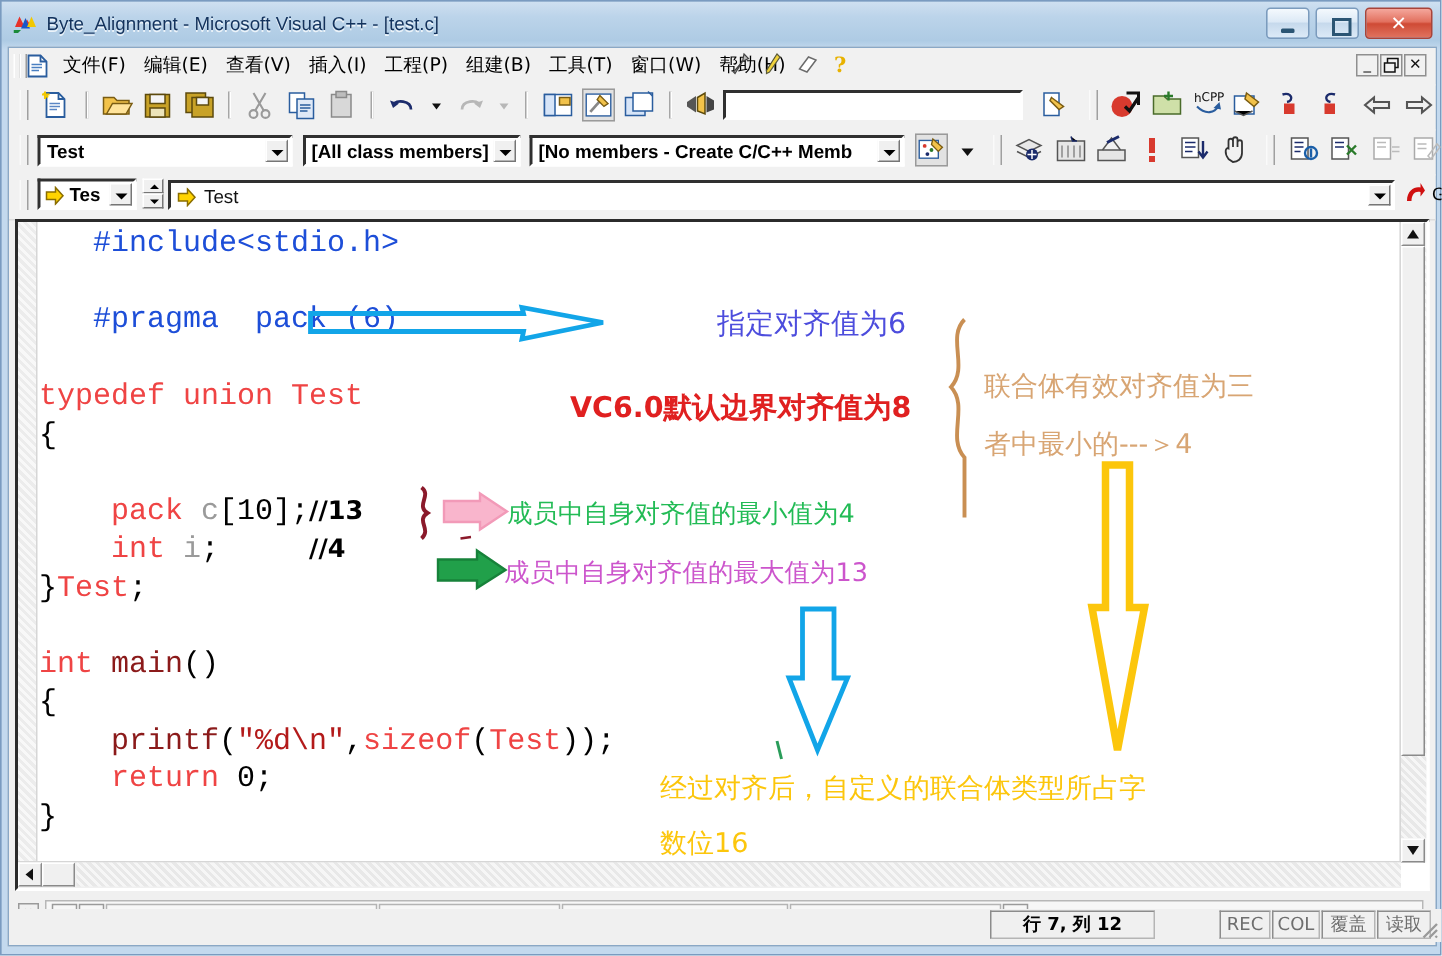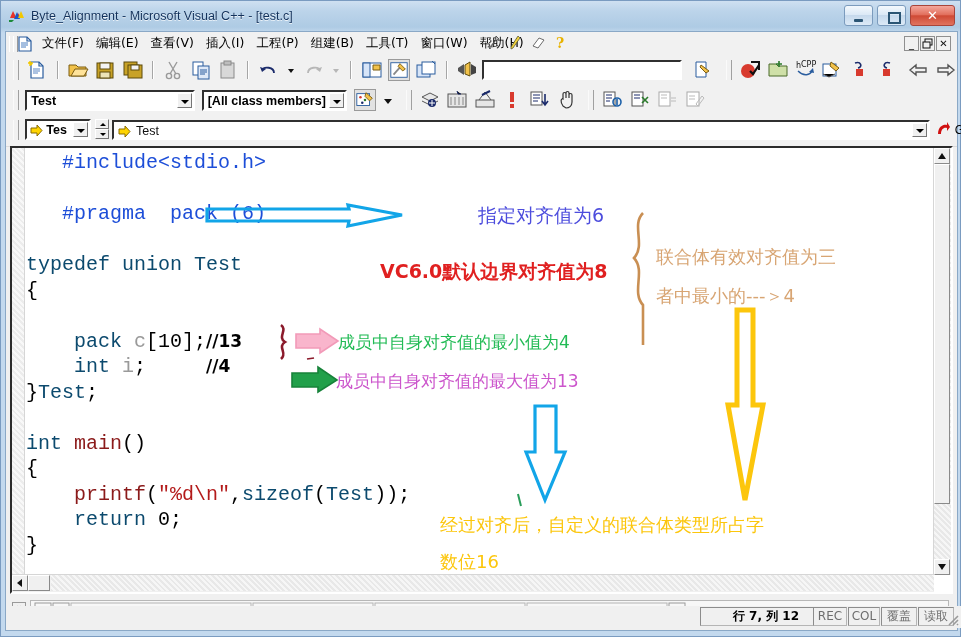--- a/index.html
+++ b/index.html
@@ -109,21 +109,21 @@
     border-top-color:#7f7f7f;border-left-color:#7f7f7f;border-right-color:#fff;border-bottom-color:#fff;
     box-sizing:border-box;overflow:hidden;
   }
   .gutter{position:absolute;left:0;top:0;width:12px;height:100%;
     background:repeating-linear-gradient(45deg,#ececec 0 2px,#f8f8f8 2px 4px);border-right:1px solid #d6d6d6;}
   .code{
     position:absolute;left:14px;top:2px;width:890px;
     font-family:"Liberation Mono","DejaVu Sans Mono",monospace;
     font-size:20px;line-height:25.5px;white-space:pre;color:#000;
   }
-  .kw{color:#0c4a6e;}
+  .kw{color:#ef4444;}
   .pp{color:#1d4ed8;margin-left:36px;}
   .str{color:#b31a1a;}
   .fn{color:#8b1a1a;}
   .id{color:#000;}
   .gray{color:#9a9a9a;}
 
   
   .vsb{position:absolute;right:0;top:0;width:17px;bottom:17px;background:#f0f0f0;border-left:1px solid #d6d6d6;}
   .hsb{position:absolute;left:0;bottom:0;height:17px;right:17px;background:#f0f0f0;border-top:1px solid #d6d6d6;}
   .sbbtn{position:absolute;width:16px;height:16px;background:#f0f0f0;border:1px solid #fff;
@@ -422,20 +422,24 @@
         <div class="tbrow-inner">
           <span class="tgrip"></span>
           <span class="combo" style="width:170px">
             <span class="ctext" style="width:148px">Test</span>
             <span class="carrow"></span>
           </span>
           <span class="combo" style="width:145px;margin-left:3px">
             <span class="ctext" style="width:122px">[All class members]</span>
             <span class="carrow"></span>
           </span>
+          <span class="combo" style="width:250px;margin-left:3px">
+            <span class="ctext" style="width:228px">[No members - Create C/C++ Memb</span>
+            <span class="carrow"></span>
+          </span>
           <span class="tbtn pressed" style="margin-left:4px">
             <svg width="20" height="20" viewBox="0 0 22 22">
                 <rect x="2" y="4" width="14" height="13" fill="#fff" stroke="#2a5d9e"></rect>
                 <circle cx="6" cy="8" r="1.4" fill="#d83a2e"></circle>
                 <circle cx="11" cy="11" r="1.4" fill="#2a7a2a"></circle>
                 <circle cx="8" cy="14" r="1.4" fill="#1b2b6b"></circle>
                 <path d="M12 3 L19 9 L16 12 L11 7 Z" fill="#f2c24a" stroke="#7a5c12"></path>
               </svg>
           </span>
           <span class="tbtn" style="width:14px">
@@ -614,21 +618,21 @@
               <rect x="222" y="2" width="120" height="10" fill="none" stroke="#b4b4b4"></rect>
               <rect x="344" y="2" width="150" height="10" fill="none" stroke="#b4b4b4"></rect>
               <rect x="496" y="2" width="140" height="10" fill="none" stroke="#b4b4b4"></rect>
               <rect x="638" y="2" width="16" height="10" fill="none" stroke="#9a9a9a"></rect>
             </g>
           </svg>
         </div>
       </div>
 
       <div class="statusbar">
-        <div class="spanel dark" style="left:690px;width:132px">行 7, 列 12</div>
+        <div class="spanel dark" style="left:650px;width:110px">行 7, 列 12</div>
         <div class="spanel" style="left:803px;width:34px">REC</div>
         <div class="spanel" style="left:838px;width:32px">COL</div>
         <div class="spanel" style="left:871px;width:36px">覆盖</div>
         <div class="spanel" style="left:908px;width:36px">读取</div>
         <div class="grip-corner">
           <svg width="14" height="14" viewBox="0 0 14 14">
               <path d="M13 4 L4 13 M13 8 L8 13 M13 12 L12 13" stroke="#9a9a9a" stroke-width="1.6"></path>
             </svg>
         </div>
       </div>

